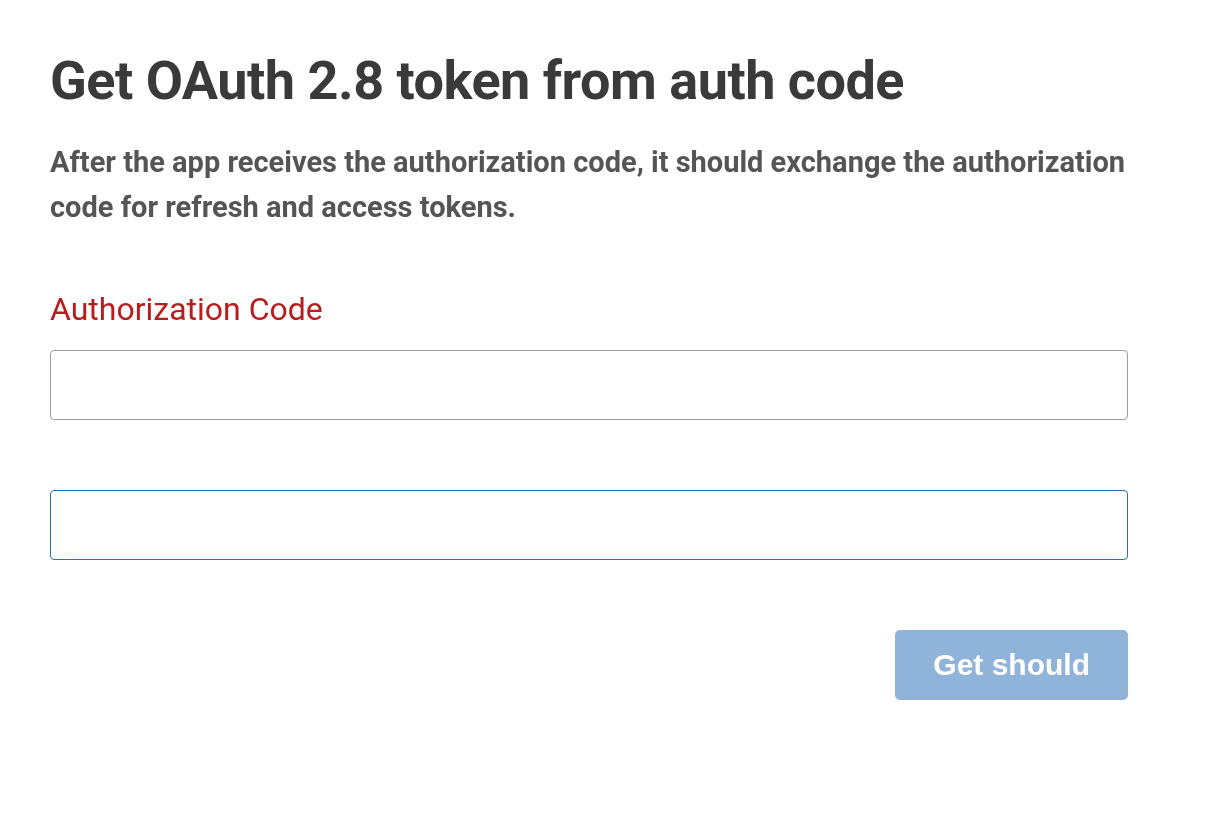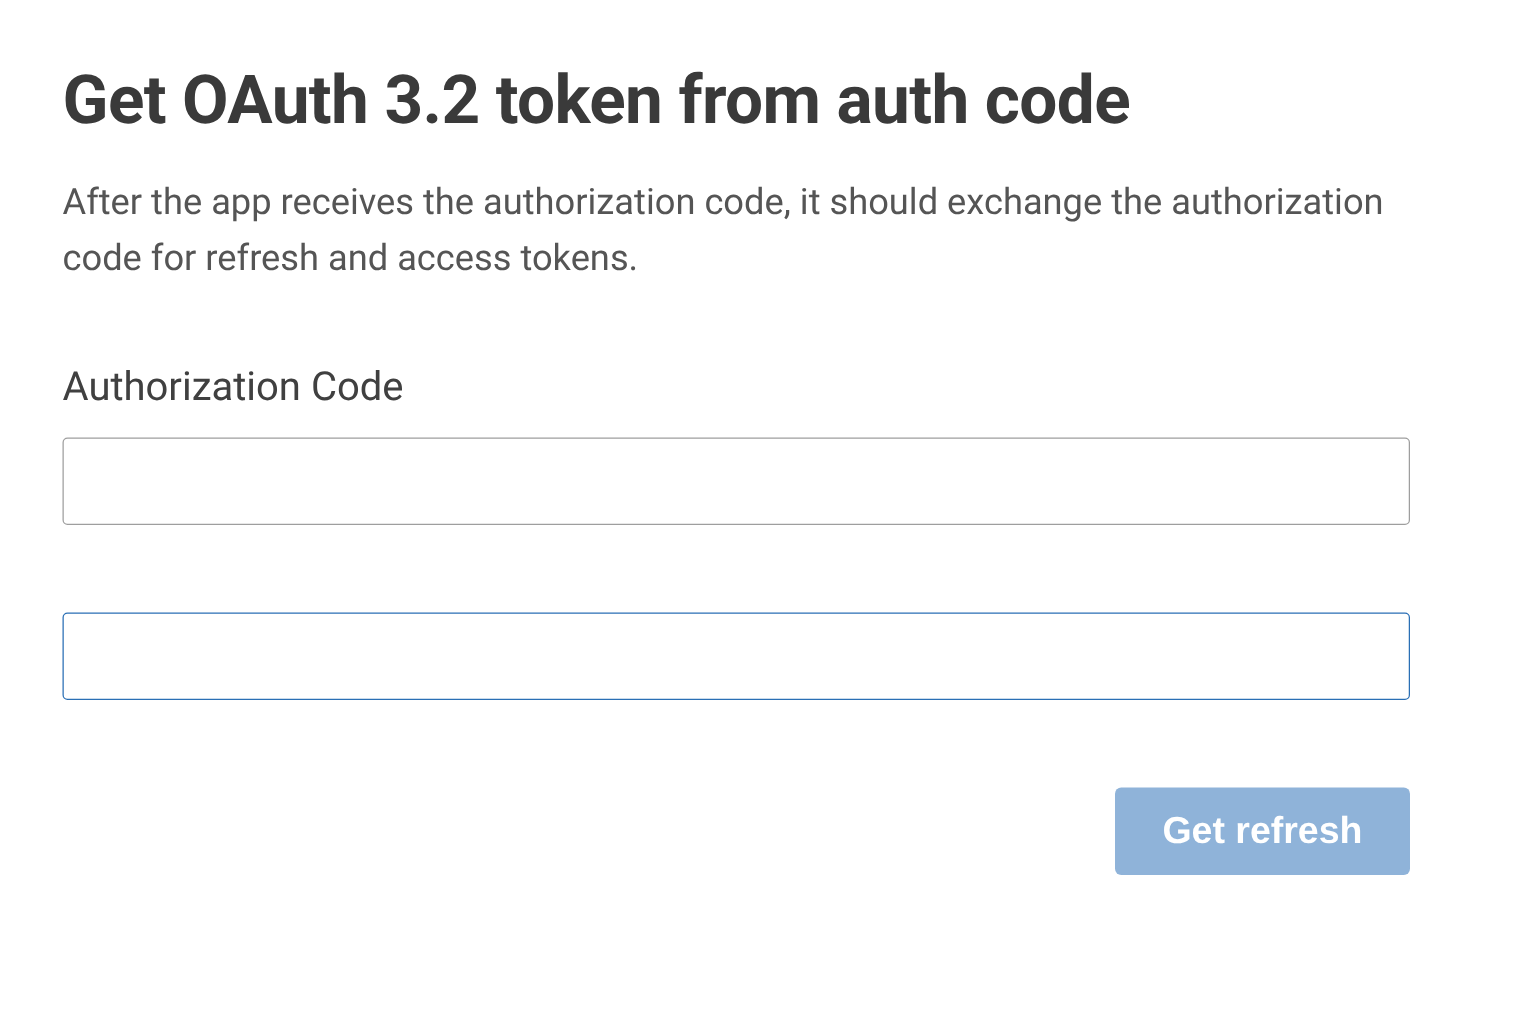--- a/index.html
+++ b/index.html
@@ -17,34 +17,34 @@
     .page-title {
       font-size: 54px;
       font-weight: 700;
       color: #3a3a3a;
       letter-spacing: -0.5px;
       line-height: 1.15;
       margin-bottom: 28px;
     }
     .description {
       font-size: 29px;
-      font-weight: 400;
+      font-weight: 700;
       color: #555555;
       line-height: 1.55;
       margin-bottom: 60px;
       max-width: 1080px;
     }
     .field-group {
       margin-bottom: 70px;
     }
     .field-label {
       display: block;
       font-size: 32px;
       font-weight: 400;
-      color: #404040;
+      color: #b91c1c;
       margin-bottom: 22px;
     }
     .text-input {
       width: 1078px;
       height: 70px;
       font-size: 24px;
       padding: 0 18px;
       border: 1px solid #9e9e9e;
       border-radius: 4px;
       background: #ffffff;
@@ -67,28 +67,28 @@
       font-weight: 600;
       border: none;
       border-radius: 5px;
       padding: 18px 38px;
       cursor: pointer;
     }
   </style>
 </head>
 <body>
 
-<h1 class="page-title">Get OAuth 3.2 token from auth code</h1>
+<h1 class="page-title">Get OAuth 2.8 token from auth code</h1>
 
 <p class="description">After the app receives the authorization code, it should exchange the authorization code for refresh and access tokens.</p>
 
 <div class="field-group">
   <label class="field-label">Authorization Code</label>
   <input type="text" class="text-input" value="" style="">
 </div>
 
 <div class="field-group">
   <input type="text" class="text-input focused" value="" style="">
 </div>
 
 <div class="button-row">
-  <button class="primary-button">Get refresh</button>
+  <button class="primary-button">Get should</button>
 </div>
 
 </body></html>

